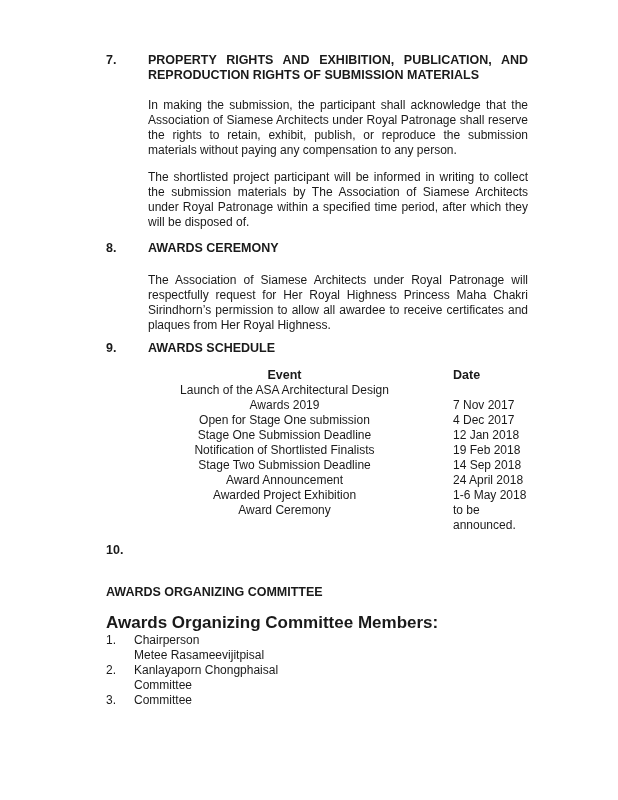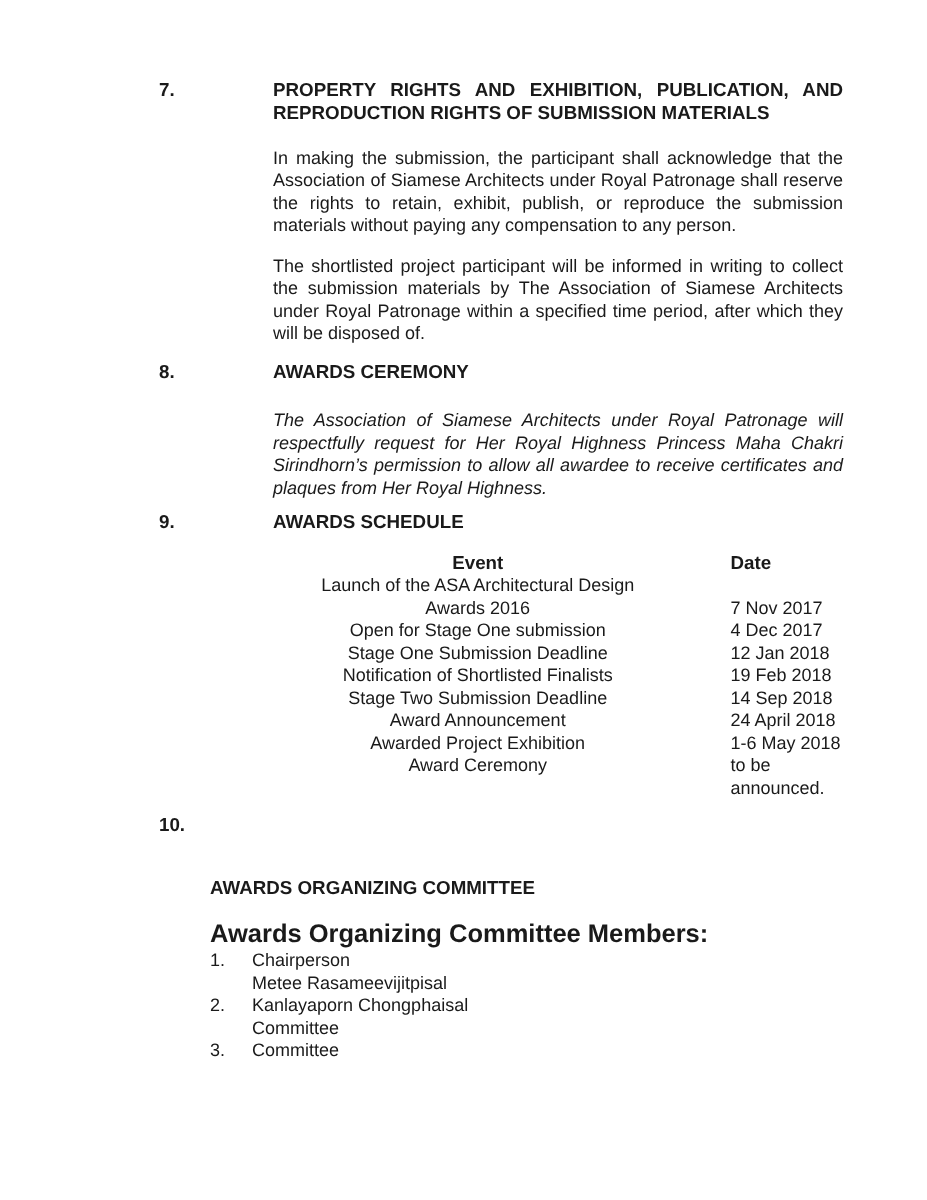--- a/index.html
+++ b/index.html
@@ -14,32 +14,32 @@
     line-height: 15px;
     box-sizing: border-box;
     padding: 53px 90px 0 106px;
     overflow: hidden;
   }
   .sec { display: flex; align-items: flex-start; }
   .num {
     flex: 0 0 42px; width: 42px;
     font-weight: bold; font-size: 12.5px;
   }
-  .body-col { flex: 0 0 380px; width: 380px; margin-left: 34px; }
+  .body-col { flex: 0 0 380px; width: 380px; }
   .h { font-weight: bold; font-size: 12.5px; }
   .h .jline { text-align: justify; text-align-last: justify; }
   .h .line  { white-space: nowrap; }
   .para { margin: 0; text-align: justify; }
   .mt3  { margin-top: 3px; }
   .mt8  { margin-top: 8px; }
   .mt10 { margin-top: 10px; flex-direction: column; }
   .mt11 { margin-top: 11px; }
   .mt12 { margin-top: 12px; }
   .mt15 { margin-top: 15px; }
-  .mt17 { margin-top: 17px; font-style: italic; }
+  .mt17 { margin-top: 17px; }
   .tbl { margin-top: 12px; }
   .trow { display: flex; }
   .tev { flex: 0 0 273px; width: 273px; text-align: center; }
   .tdt { flex: 1 1 auto; display: flex; align-items: flex-end; padding-left: 32px; }
   .thead { font-weight: bold; font-size: 12.5px; }
   .members-title { font-weight: bold; font-size: 17px; }
   .mem { display: flex; }
   .mnum { flex: 0 0 28px; width: 28px; }
   .mbody { flex: 1 1 auto; }
 </style>
@@ -79,21 +79,21 @@
 
       <div class="tbl">
         <div class="trow thead">
           <div class="tev">Event</div>
           <div class="tdt">Date</div>
         </div>
 
         <div class="trow">
           <div class="tev">
             <div>Launch of the ASA Architectural Design</div>
-            <div>Awards 2016</div>
+            <div>Awards 2019</div>
           </div>
           <div class="tdt">7 Nov 2017</div>
         </div>
 
         <div class="trow">
           <div class="tev">Open for Stage One submission</div>
           <div class="tdt">4 Dec 2017</div>
         </div>
 
         <div class="trow">

